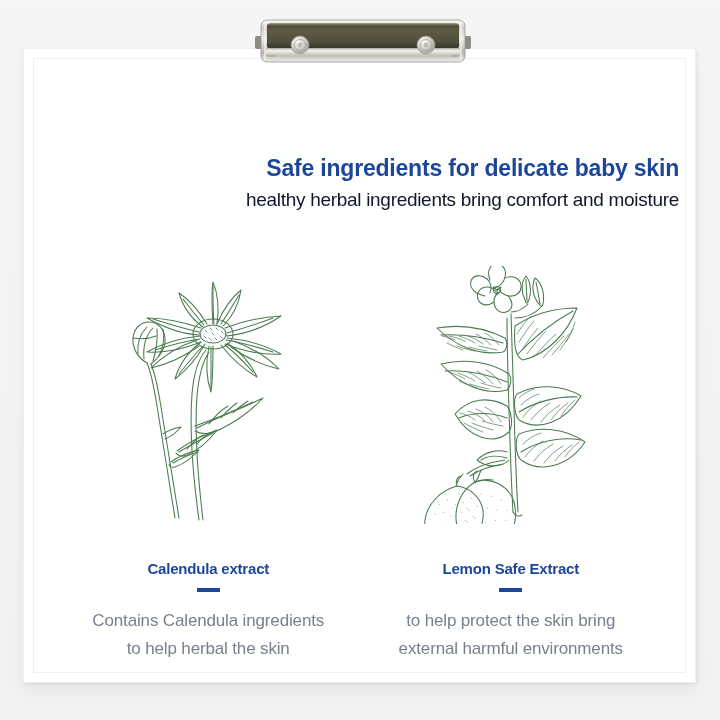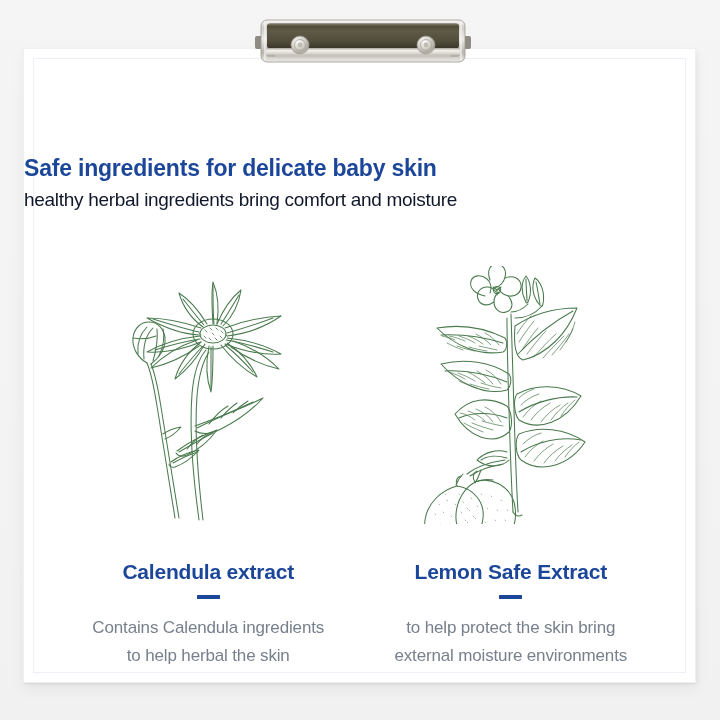--- a/index.html
+++ b/index.html
@@ -54,23 +54,23 @@
     top: 18px;
     width: 216px;
     height: 46px;
     z-index: 6;
   }
 
   
   #heading-block {
     position: absolute;
     left: 0;
-    right: 0;
+    right: 16px;
     top: 106px;
-    text-align: left;
+    text-align: right;
   }
   #title {
     font-size: 23px;
     font-weight: bold;
     color: #1c4699;
     letter-spacing: -0.2px;
     line-height: 1.18;
   }
   #subtitle {
     margin-top: 7px;
@@ -99,21 +99,21 @@
     height: 260px;
     width: 100%;
     display: flex;
     align-items: flex-end;
     justify-content: center;
   }
   .art svg { display: block; }
 
   .ing-title {
     margin-top: 36px;
-    font-size: 21px;
+    font-size: 15px;
     font-weight: bold;
     color: #1c4699;
     letter-spacing: -0.2px;
   }
   .dash {
     margin-top: 11px;
     width: 23px;
     height: 4px;
     background: #1c4699;
     border-radius: 0.5px;
@@ -397,21 +397,21 @@
                 <path d="M72 278 l0.6 0.6"></path>
                 <path d="M84 274 l0.6 0.6"></path>
             </g>
           </svg>
         </div>
 
         <div class="ing-title">Lemon Safe Extract</div>
         <div class="dash"></div>
         <div class="desc">
           <span class="desc-line">to help protect the skin bring</span>
-          <span class="desc-line">external moisture environments</span>
+          <span class="desc-line">external harmful environments</span>
         </div>
       </div>
 
     </div>
   </div>
 
   <div id="clip">
     <svg width="216" height="46" viewBox="0 0 216 46">
       <defs>
         <linearGradient id="frameG" x1="0" y1="0" x2="0" y2="1">

